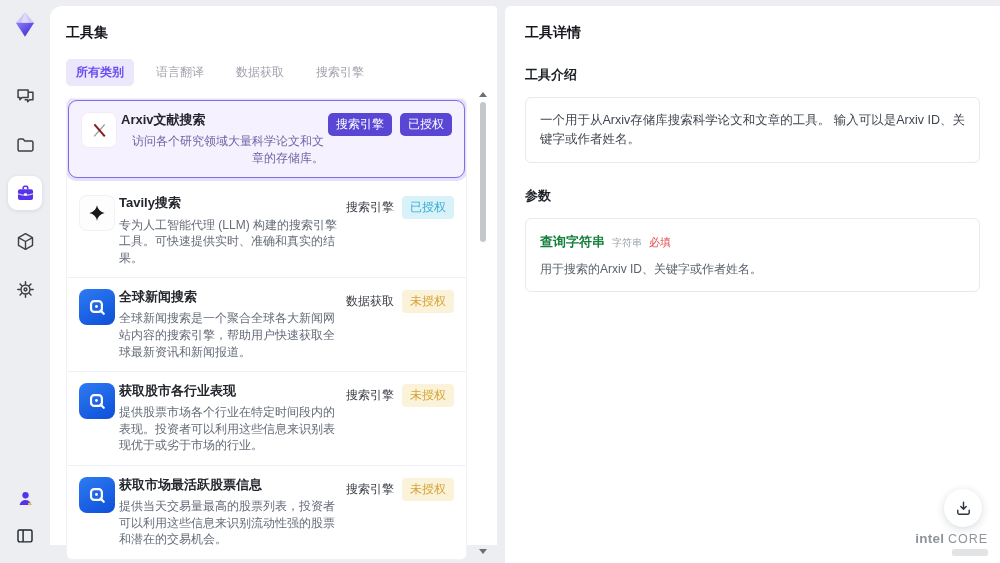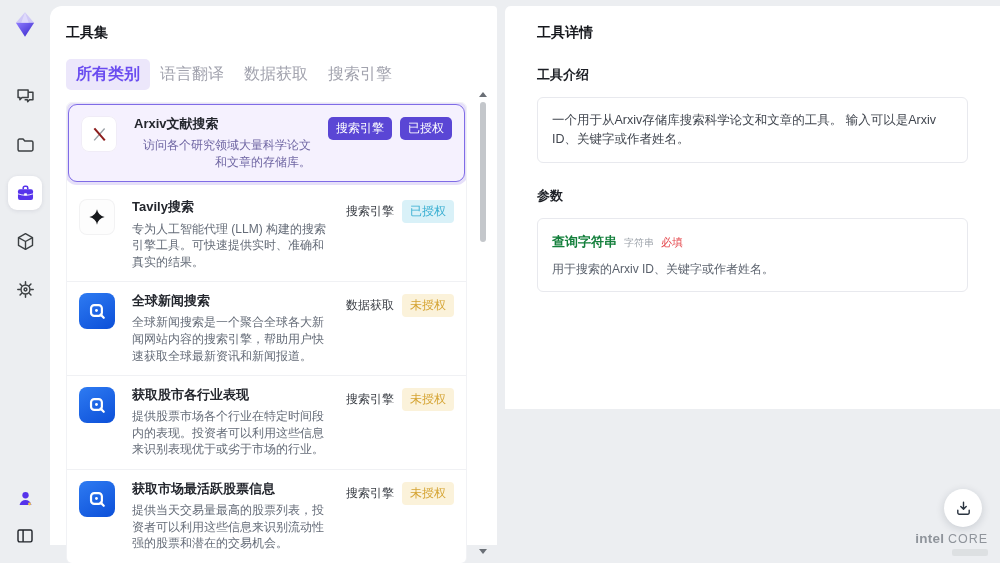--- a/index.html
+++ b/index.html
@@ -15,26 +15,26 @@
           display:flex; flex-direction:column; align-items:center; }
   .rail-logo { margin-top:8px; width:34px; height:34px; display:flex; align-items:center; justify-content:center; }
   .rail-nav { margin-top:38px; display:flex; flex-direction:column; gap:14px; align-items:center; }
   .rail-btn { width:34px; height:34px; border-radius:9px; display:flex; align-items:center; justify-content:center; cursor:pointer; }
   .rail-btn.active { background:#fff; box-shadow:0 1px 4px rgba(40,40,80,.10); }
   .rail-bottom { margin-top:auto; display:flex; flex-direction:column; gap:4px; align-items:center; padding-bottom:10px; }
   
   .panel-list { position:absolute; left:50px; top:6px; width:447px; height:539px;
                 background:#fff; border-radius:12px 4px 0 0; padding:14px 16px; }
   .page-title { font-size:14px; font-weight:bold; color:#16181d; padding-top:4px; }
-  .tabs { display:flex; gap:0; margin-top:17px; font-size:16px; }
+  .tabs { display:flex; gap:12px; margin-top:17px; font-size:12px; }
   .tab { padding:5px 10px; border-radius:5px; color:#a2a3ae; cursor:pointer; white-space:nowrap; }
   .tab.active { background:#ece7fb; color:#6a4cf0; font-weight:bold; }
   .cards { margin-top:12px; margin-right:14px; height:462px; overflow:hidden;
            border:1px solid #f1f2f5; border-radius:6px; }
-  .tool-card { display:flex; gap:17px; padding:11px 12px; align-items:flex-start;
+  .tool-card { display:flex; gap:4px; padding:11px 12px; align-items:flex-start;
                background:#fff; border-bottom:1px solid #f0f1f4; cursor:pointer; }
   .tool-card.selected { border:1.6px solid #7f6ce6; background:#f5f1fe; border-radius:9px;
                         box-shadow:0 0 0 3px #e6e0f9; margin:1px 1px 6px 1px; }
   .tool-icon { width:36px; height:36px; border-radius:8px; flex-shrink:0;
                display:flex; align-items:center; justify-content:center; }
   .icon-arxiv-logo { background:#ffffff; box-shadow:0 0 0 1px #f0ecf7 inset; }
   .icon-sparkle    { background:#fdfdfd; box-shadow:0 0 0 1px #f2f2f3 inset; }
   .icon-blue-search{ background:linear-gradient(150deg,#2e7bf2,#0c4fd8); }
   .tool-body { flex:1; min-width:0; }
   .tool-name { font-size:13px; font-weight:bold; color:#23262d; line-height:1.25; }
@@ -45,22 +45,22 @@
   .tag.auth-ok { background:#d9f1f8; color:#38aed1; padding:3px 8px; }
   .tag.auth-no { background:#fbf2da; color:#d5a433; padding:3px 8px; }
   .tag.solid   { background:#5a46d5; color:#fff; padding:3px 8px; border-radius:5px; }
   
   .vscroll { position:absolute; right:9px; top:86px; width:10px; height:462px; }
   .arr { width:0; height:0; border-left:4px solid transparent; border-right:4px solid transparent; margin:0 auto; cursor:pointer; }
   .arr.up { border-bottom:5px solid #6a6f76; }
   .arr.down { border-top:5px solid #6a6f76; position:absolute; bottom:0; left:1px; }
   .thumb { position:absolute; top:10px; left:2px; width:6px; height:140px; background:#c4c7cb; border-radius:3px; cursor:grab; }
   
-  .panel-detail { position:absolute; left:505px; top:6px; width:495px; height:403px;
-                  background:#fff; border-radius:6px 0 0 0; padding:14px 32px; }
+  .panel-detail { position:absolute; left:505px; top:6px; width:495px; height:557px;
+                  background:#fff; border-radius:6px 0 0 0; padding:14px 20px; }
   .detail-title { font-size:14px; font-weight:bold; color:#16181d; padding-top:4px; }
   .section-h { font-size:13px; font-weight:bold; color:#1c1f25; margin-top:24px; }
   .box { border:1px solid #e8e9ee; border-radius:6px; padding:13px 14px; margin-top:13px;
          font-size:12.5px; color:#41464f; line-height:1.5; }
   .param-name { font-size:13px; font-weight:bold; color:#15803d; }
   .param-type { font-size:10px; color:#9aa0a8; margin-left:7px; }
   .param-req  { font-size:11px; color:#e5484d; margin-left:7px;text-align:center; }
   .param-desc { font-size:12px; color:#5b626d; margin-top:9px; }
   
   .fab { position:absolute; right:18px; bottom:36px; width:38px; height:38px; border-radius:50%;

